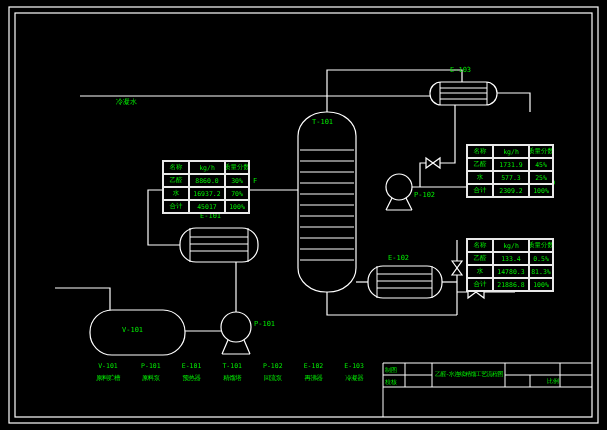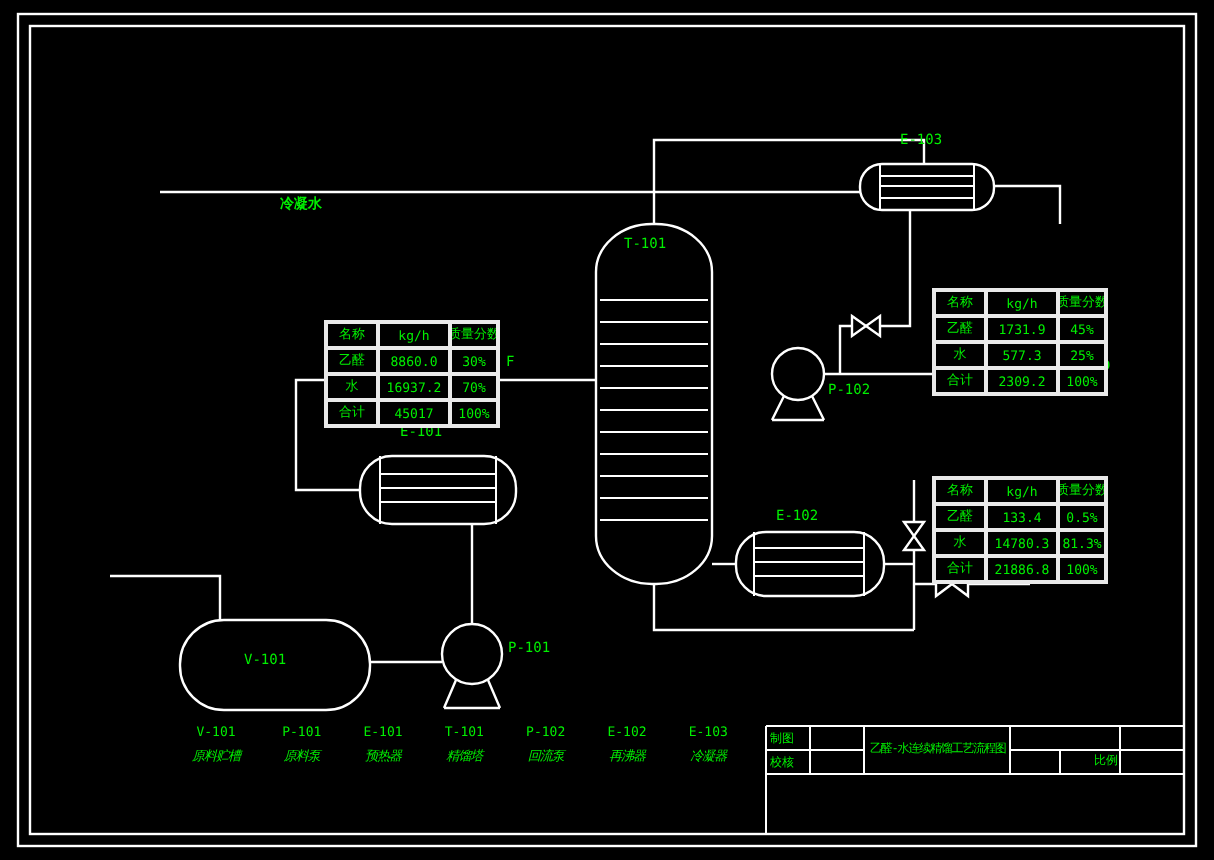--- a/index.html
+++ b/index.html
@@ -8,21 +8,21 @@
   #linework{position:absolute;left:0;top:0;}
   .glabel{position:absolute;color:#00ef00;font-size:7px;line-height:8px;white-space:nowrap;}
   .tbl{position:absolute;display:grid;grid-template-columns:26px 36px 24px;grid-auto-rows:13px;
        border:1px solid #e9e9e9;background:#000;margin-top:32px;}
   .tbl .c{border:1px solid #e9e9e9;color:#00ef00;font-size:6.5px;display:flex;
           align-items:center;justify-content:center;white-space:nowrap;overflow:hidden;}
   #equip-list{position:absolute;left:96px;top:362px;width:268px;display:flex;
               justify-content:space-between;}
   .equip-item{text-align:center;color:#00ef00;}
   .equip-item .tag{font-size:6.5px;line-height:8px;}
-  .equip-item .nm{font-size:6.5px;line-height:8px;margin-top:4px;letter-spacing:-0.5px;font-style:italic;}
+  .equip-item .nm{font-size:6.5px;line-height:8px;margin-top:4px;letter-spacing:-0.5px;}
   .tb-label{position:absolute;color:#00ef00;font-size:6px;line-height:7px;white-space:nowrap;}
   #drawing-title{position:absolute;left:435px;top:370px;width:72px;color:#00ef00;
                  font-size:6px;letter-spacing:-0.6px;white-space:nowrap;}
 </style>
 </head>
 <body>
 
 <div id="canvas">
 
   <svg id="linework" width="607" height="430" viewBox="0 0 607 430">
@@ -72,21 +72,21 @@
       <path fill="#000" d="M426,158 L440,168 L440,158 L426,168 Z"></path>
       <path fill="#000" d="M498,182 L512,192 L512,182 L498,192 Z"></path>
       <path fill="#000" d="M452,261 L462,275 L452,275 L462,261 Z"></path>
       <path fill="#000" d="M468,286 L484,298 L484,286 L468,298 Z"></path>
 
       <path stroke-width="1" d="M383,363 H592 M383,375 H432 M505,375 H592 M383,387 H592
                M383,363 V417 M405,363 V387 M432,363 V387 M505,363 V387 M530,375 V387 M560,363 V387"></path>
     </g>
   </svg>
 
-  <div class="glabel" style="left:140px;top:98px;font-weight:bold;">冷凝水</div>
+  <div class="glabel" style="left:116px;top:98px;">冷凝水</div>
   <div class="glabel" style="left:253px;top:177px;">F</div>
   <div class="glabel" style="left:551px;top:179px;">D</div>
   <div class="glabel" style="left:518px;top:282px;">W</div>
 
   <div class="glabel" style="left:312px;top:118px;">T-101</div>
   <div class="glabel" style="left:450px;top:66px;">E-103</div>
   <div class="glabel" style="left:200px;top:212px;">E-101</div>
   <div class="glabel" style="left:388px;top:254px;">E-102</div>
   <div class="glabel" style="left:414px;top:191px;">P-102</div>
   <div class="glabel" style="left:254px;top:320px;">P-101</div>

